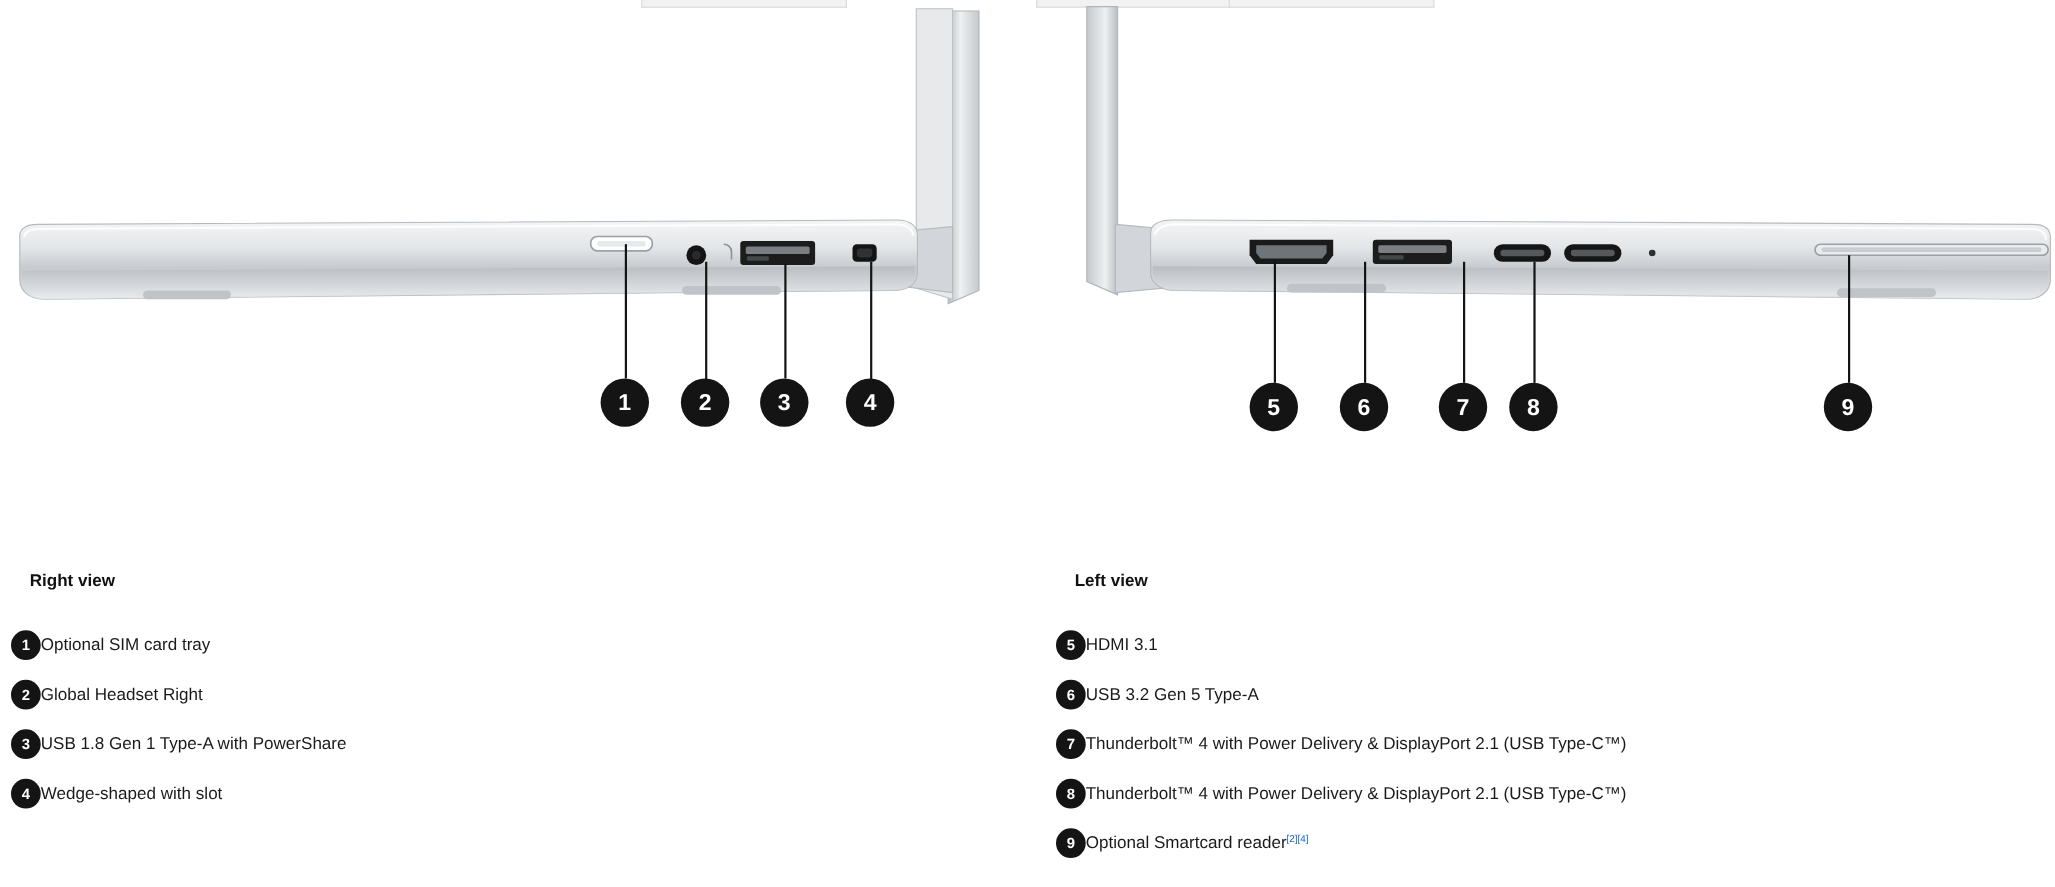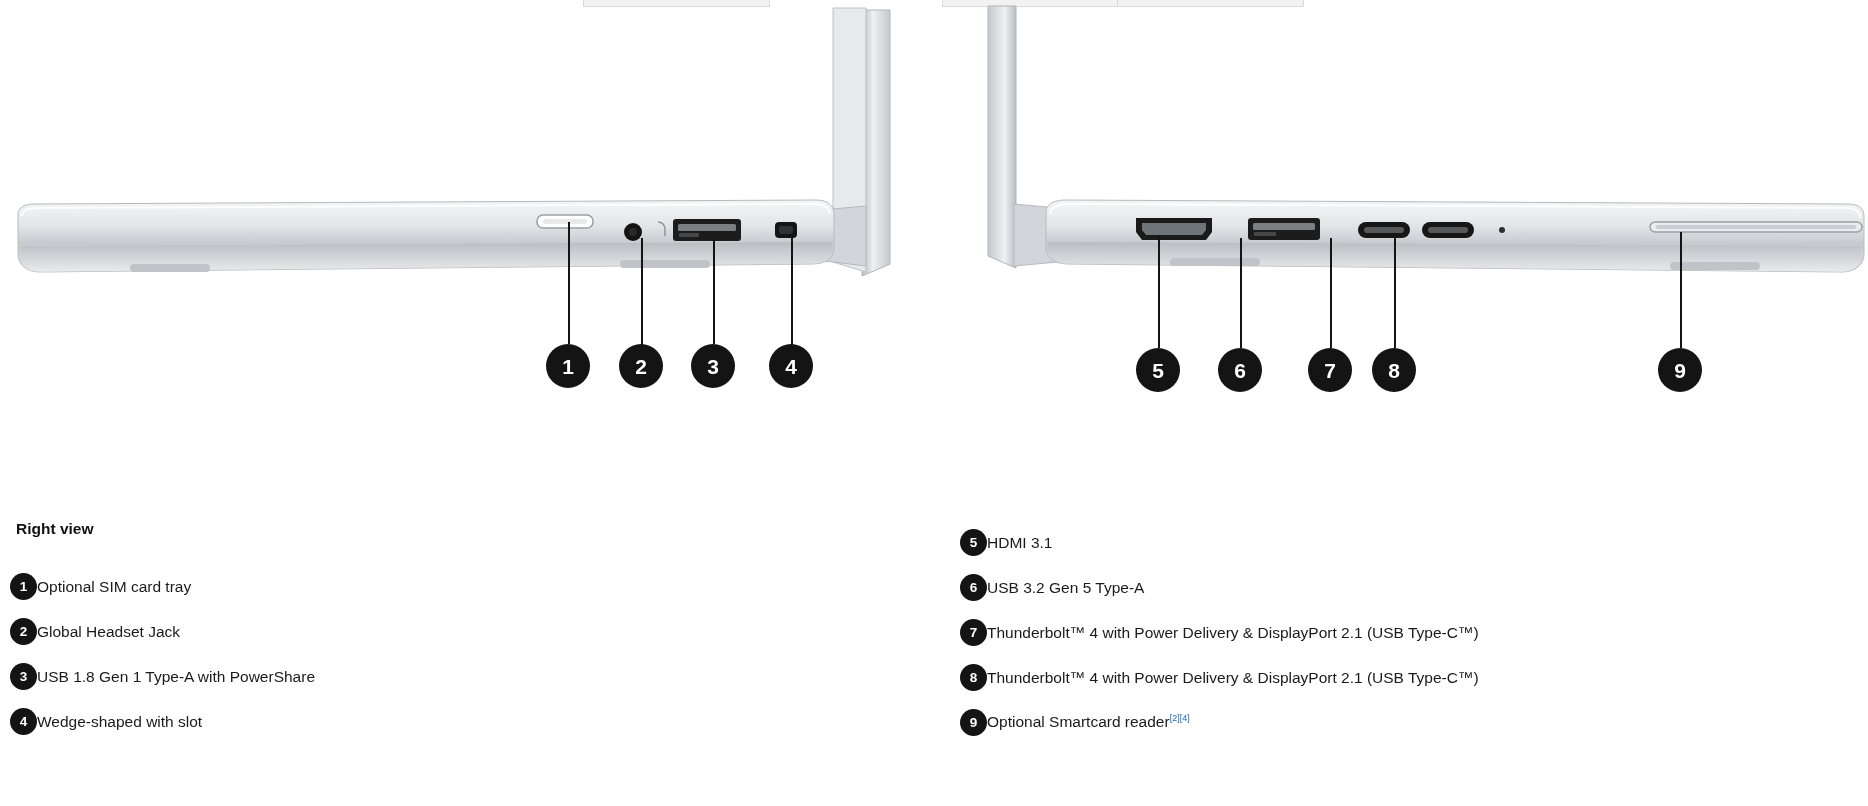--- a/index.html
+++ b/index.html
@@ -64,21 +64,21 @@
     position: absolute;
     top: 520px;
   }
   #legend-right { left: 10px; width: 900px; }
   #legend-left  { left: 960px; width: 880px; }
 
   .legend-title {
     font-size: 15.5px;
     font-weight: bold;
     color: #111;
-    margin: 0 0 26px 6px;
+    margin: 0 0 26px 17px;
   }
   .legend-row {
     display: flex;
     align-items: center;
     height: 45px;
   }
   .badge {
     flex: 0 0 auto;
     width: 27px; height: 27px;
     border-radius: 50%;
@@ -253,33 +253,34 @@
 
   <div class="legend" id="legend-right">
     <div class="legend-title">Right view</div>
 
     <div class="legend-row">
       <div class="badge">1</div>
       <div class="legend-text">Optional SIM card tray</div>
     </div>
     <div class="legend-row">
       <div class="badge">2</div>
-      <div class="legend-text">Global Headset Jack</div>
+      <div class="legend-text">Global Headset Right</div>
     </div>
     <div class="legend-row">
       <div class="badge">3</div>
       <div class="legend-text">USB 1.8 Gen 1 Type-A with PowerShare</div>
     </div>
     <div class="legend-row">
       <div class="badge">4</div>
       <div class="legend-text">Wedge-shaped with slot</div>
     </div>
   </div>
 
   <div class="legend" id="legend-left">
+    <div class="legend-title">Left view</div>
 
     <div class="legend-row">
       <div class="badge">5</div>
       <div class="legend-text">HDMI 3.1</div>
     </div>
     <div class="legend-row">
       <div class="badge">6</div>
       <div class="legend-text">USB 3.2 Gen 5 Type-A</div>
     </div>
     <div class="legend-row">

